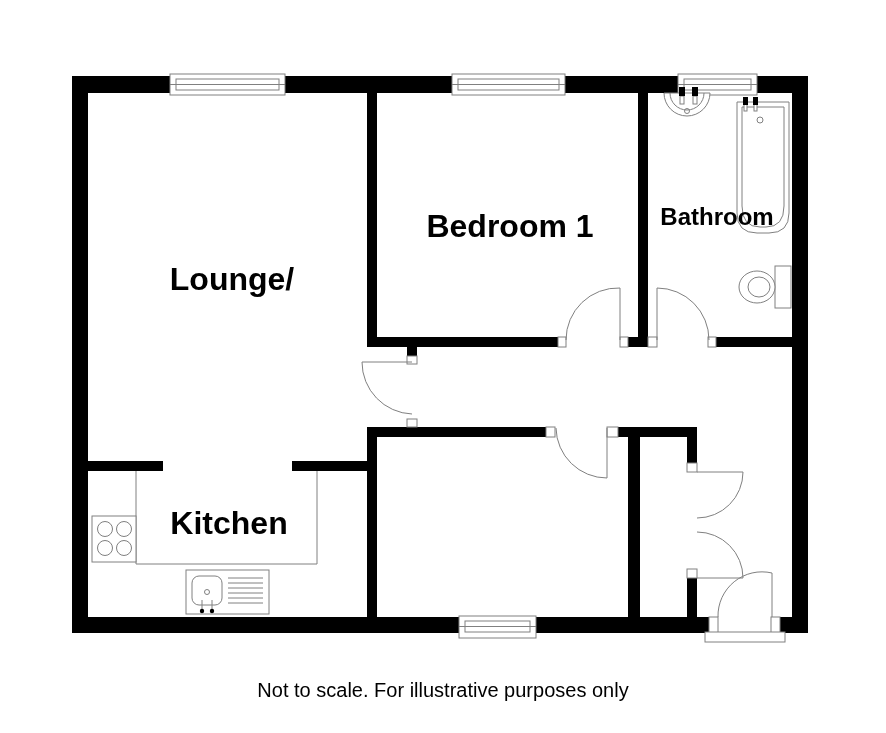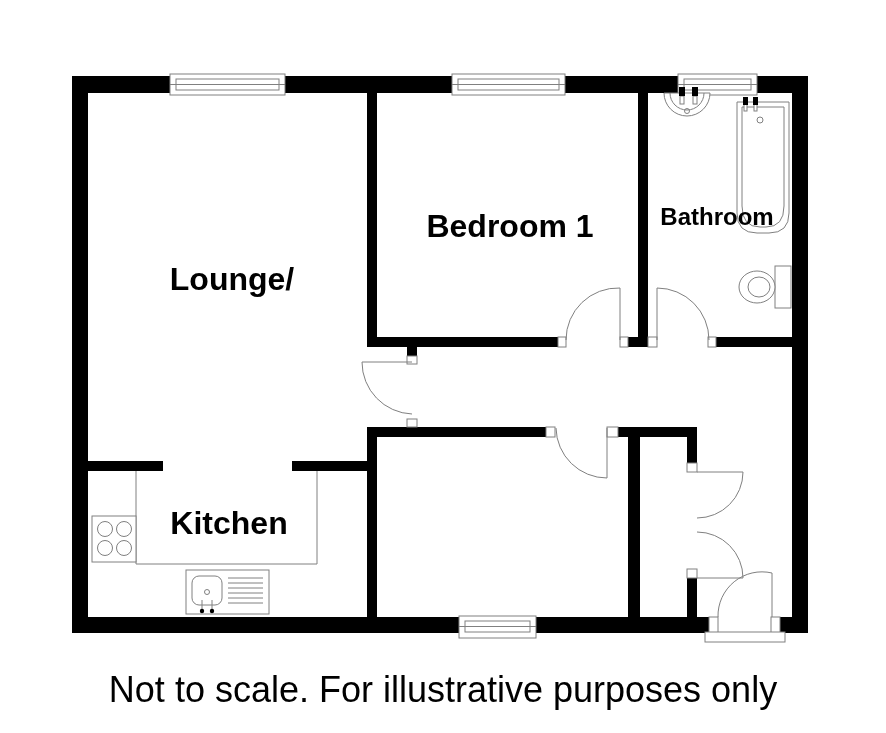--- a/index.html
+++ b/index.html
@@ -32,21 +32,21 @@
     line-height:36px;
     color:var(--text);
     text-align:center;
     white-space:nowrap;
   }
   .room-label.small{font-size:24px;}
   .footer-note{
     position:absolute;
     transform:translate(-50%,-50%);
     font-weight:normal;
-    font-size:36px;
+    font-size:20px;
     color:var(--text);
     white-space:nowrap;
   }
 </style>
 </head>
 <body>
 
 <div id="canvas">
 
   <svg width="886" height="733" viewBox="0 0 886 733">

